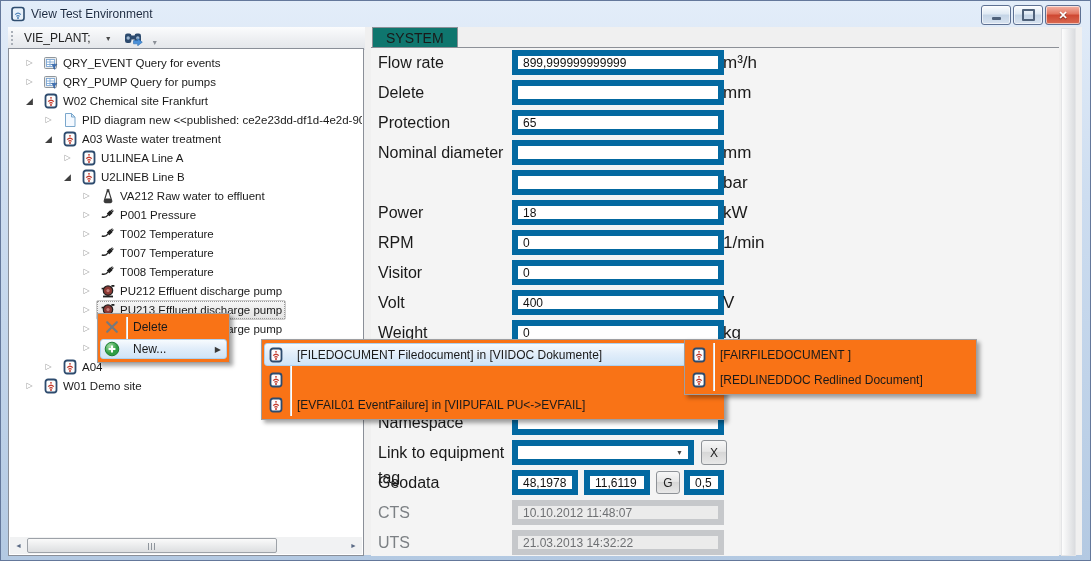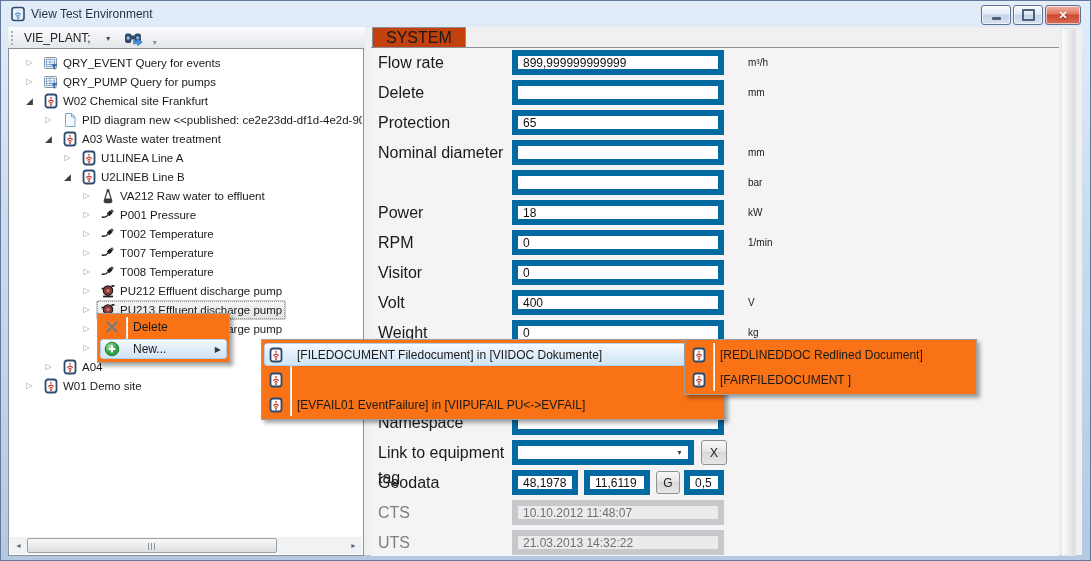--- a/index.html
+++ b/index.html
@@ -46,30 +46,30 @@
   
   .hscroll{position:absolute;left:1px;bottom:1px;right:1px;height:17px;background:#f1f2f3;display:flex;align-items:center;}
   .hs-arrow{width:17px;height:17px;display:flex;align-items:center;justify-content:center;font-size:7px;color:#5a6a85;}
   .hs-track{position:relative;flex:1;height:17px;}
   .hs-thumb{position:absolute;left:0;top:0;width:250px;height:15px;margin:1px 0;
     background:linear-gradient(#fafafa,#dcdee0);border:1px solid #9da2a8;border-radius:2px;box-sizing:border-box;}
   .hs-thumb::after{content:"";position:absolute;left:50%;top:4px;width:8px;height:7px;transform:translateX(-50%);
     background:repeating-linear-gradient(90deg,#8f959c 0 1px,transparent 1px 3px);}
   
   .tabstrip{position:absolute;left:370px;top:26px;width:688px;height:20px;border-bottom:1px solid #8c9097;}
-  .tab{position:absolute;left:1px;top:0;height:20px;background:#c2410c;border:1px solid #8c9097;border-bottom:none;
-    padding:0 13px;font-size:16px;color:#1a1a1a;line-height:20px;box-sizing:border-box;}
+  .tab{position:absolute;left:1px;top:0;height:20px;background:#0f766e;border:1px solid #8c9097;border-bottom:none;
+    padding:0 13px;font-size:14px;color:#1a1a1a;line-height:20px;box-sizing:border-box;}
   .form-pane{position:absolute;left:370px;top:47px;width:688px;height:508px;background:#f4f4f4;}
   #form-rows{position:absolute;left:370px;top:49px;width:688px;height:506px;}
   .flabel{position:absolute;left:7px;width:132px;height:25px;line-height:25px;font-size:16px;color:#1a1a1a;}
   .flabel.muted{color:#7c8084;}
   .tb{position:absolute;height:25px;box-sizing:border-box;border:6px solid #0369a1;background:#fff;
     font-family:"Liberation Sans",sans-serif;font-size:12px;color:#111;padding:0 5px;}
   .tb.dis{background:#ebebeb;color:#6e7073;border-color:#c6c8cb;}
-  .funit{position:absolute;left:377px;height:25px;line-height:25px;font-size:10px;color:#1a1a1a;}
+  .funit{position:absolute;left:352px;height:25px;line-height:25px;font-size:17px;color:#1a1a1a;}
   .combo{display:flex;align-items:center;}
   .combo .carrow{margin-left:auto;font-size:7px;color:#444;}
   .fbtn{position:absolute;box-sizing:border-box;border:1px solid #8e9297;border-radius:3px;
     background:linear-gradient(#f7f7f7,#e6e6e6 45%,#d7d7d7 50%,#e8e8e8);
     font-size:12px;color:#222;display:flex;align-items:center;justify-content:center;}
   .right-scroll{position:absolute;left:1060px;top:27px;width:15px;height:528px;
     background:linear-gradient(90deg,#fdfdfd,#dadcdf);border:1px solid #e4e5e7;box-sizing:border-box;}
   
   .menu{position:absolute;background:#f97316;border:1px solid #9e9fa2;box-shadow:3px 3px 4px rgba(0,0,0,.35);
     padding:2px 0;box-sizing:border-box;}
@@ -531,27 +531,27 @@
     <div class="mitem">
       <span class="micon">
         <svg viewBox="0 0 16 16">
           <rect x="2.5" y="1.5" width="11" height="13" rx="2.5" fill="#fdfdfd" stroke="#2d4b6e" stroke-width="1.8"></rect>
           <path d="M5.2 8.6 Q8 5.8 10.8 8.6" fill="none" stroke="#c2392b" stroke-width="1.3"></path>
           <path d="M6.4 10.4 Q8 8.8 9.6 10.4" fill="none" stroke="#c2392b" stroke-width="1.3"></path>
           <circle cx="8" cy="12" r="1" fill="#c2392b"></circle>
           <circle cx="8" cy="4.8" r="0.9" fill="#c2392b"></circle>
         </svg>
       </span>
-      <span class="mlabel">[REDLINEDDOC Redlined Document]</span>
+      <span class="mlabel">[FAIRFILEDOCUMENT ]</span>
     </div>
     <div class="mitem">
       <span class="micon">
         <svg viewBox="0 0 16 16">
           <rect x="2.5" y="1.5" width="11" height="13" rx="2.5" fill="#fdfdfd" stroke="#2d4b6e" stroke-width="1.8"></rect>
           <path d="M5.2 8.6 Q8 5.8 10.8 8.6" fill="none" stroke="#c2392b" stroke-width="1.3"></path>
           <path d="M6.4 10.4 Q8 8.8 9.6 10.4" fill="none" stroke="#c2392b" stroke-width="1.3"></path>
           <circle cx="8" cy="12" r="1" fill="#c2392b"></circle>
           <circle cx="8" cy="4.8" r="0.9" fill="#c2392b"></circle>
         </svg>
       </span>
-      <span class="mlabel">[FAIRFILEDOCUMENT ]</span>
+      <span class="mlabel">[REDLINEDDOC Redlined Document]</span>
     </div>
   </div>
 
 </body></html>

